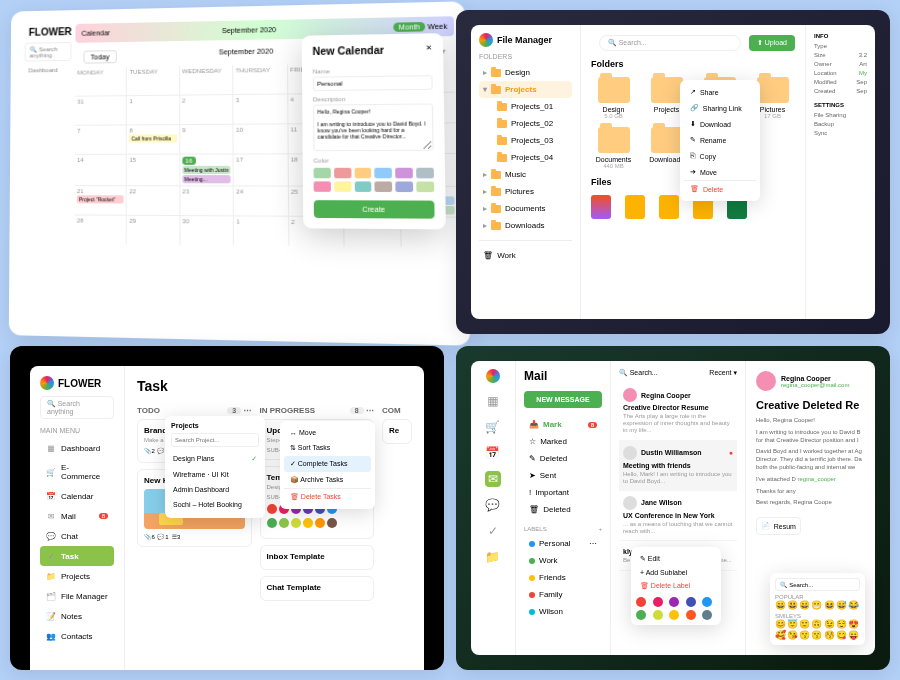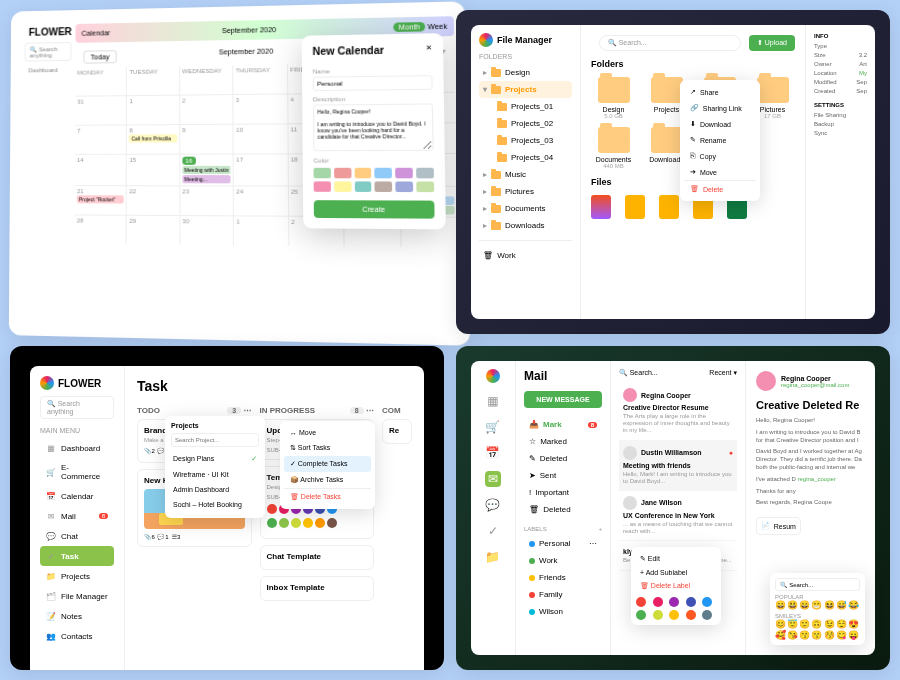--- a/index.html
+++ b/index.html
@@ -474,24 +474,24 @@
             <div class="color-dots">
                 <span class="cdot" style="background:#4caf50"></span>
                 <span class="cdot" style="background:#8bc34a"></span>
                 <span class="cdot" style="background:#cddc39"></span>
                 <span class="cdot" style="background:#ffc107"></span>
                 <span class="cdot" style="background:#ff9800"></span>
                 <span class="cdot" style="background:#795548"></span>
               </div>
           </div>
           <div class="task-card">
+              <h4>Inbox Template</h4>
+            </div>
+          <div class="task-card">
               <h4>Chat Template</h4>
-            </div>
-          <div class="task-card">
-              <h4>Inbox Template</h4>
             </div>
         </div>
         <div class="kan-col" style="max-width:30px">
           <div class="kan-head">
               <span>COM</span>
             </div>
           <div class="task-card">
               <h4>Re</h4>
             </div>
         </div>

